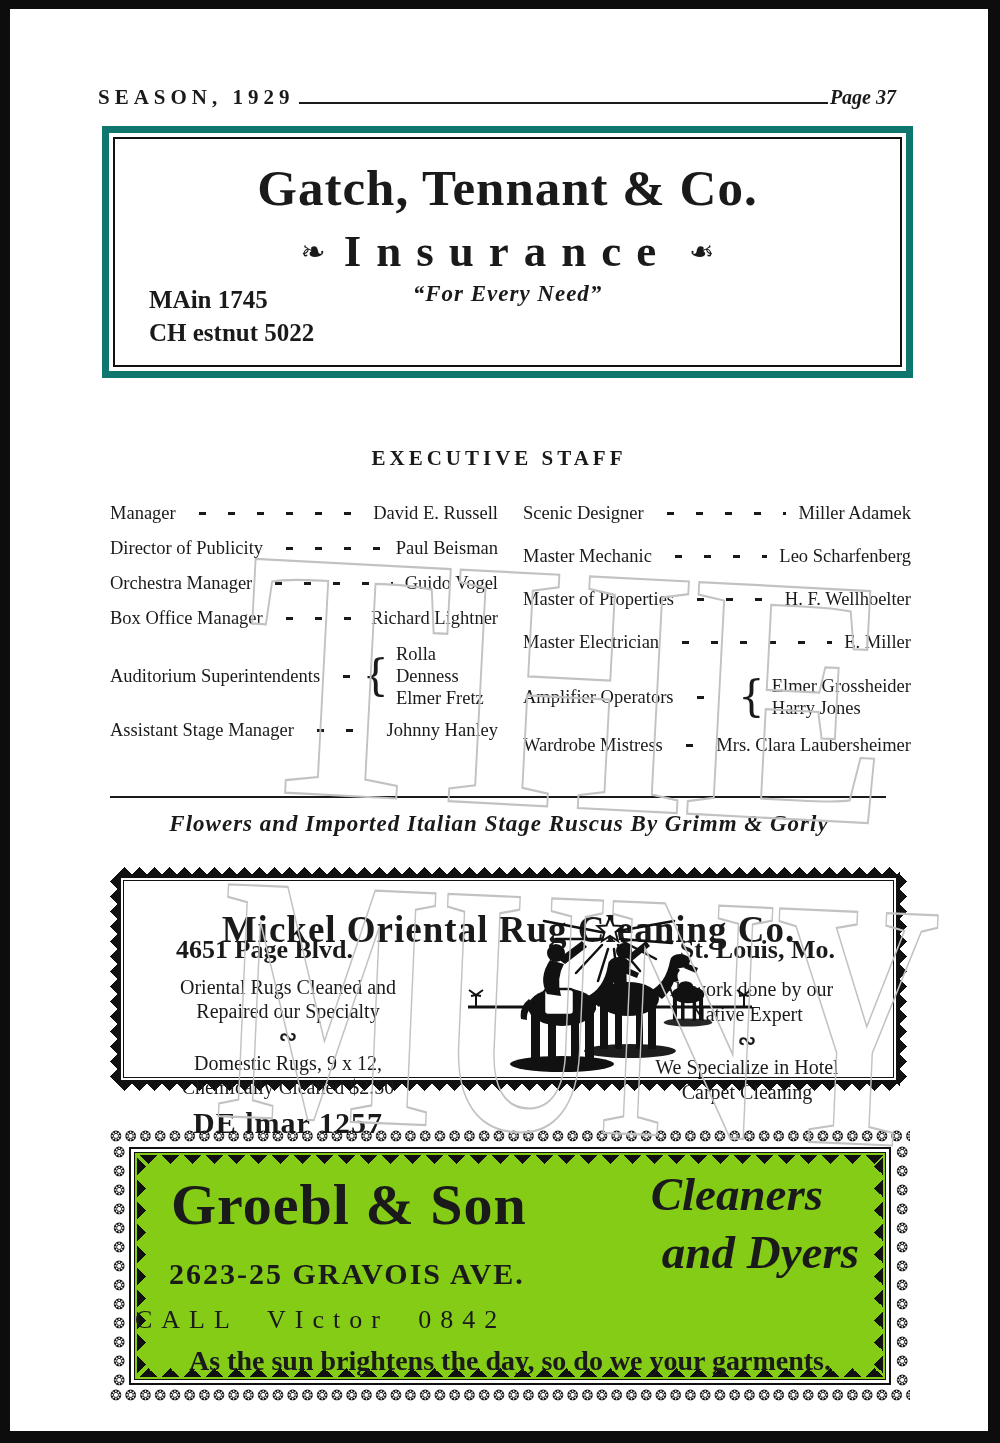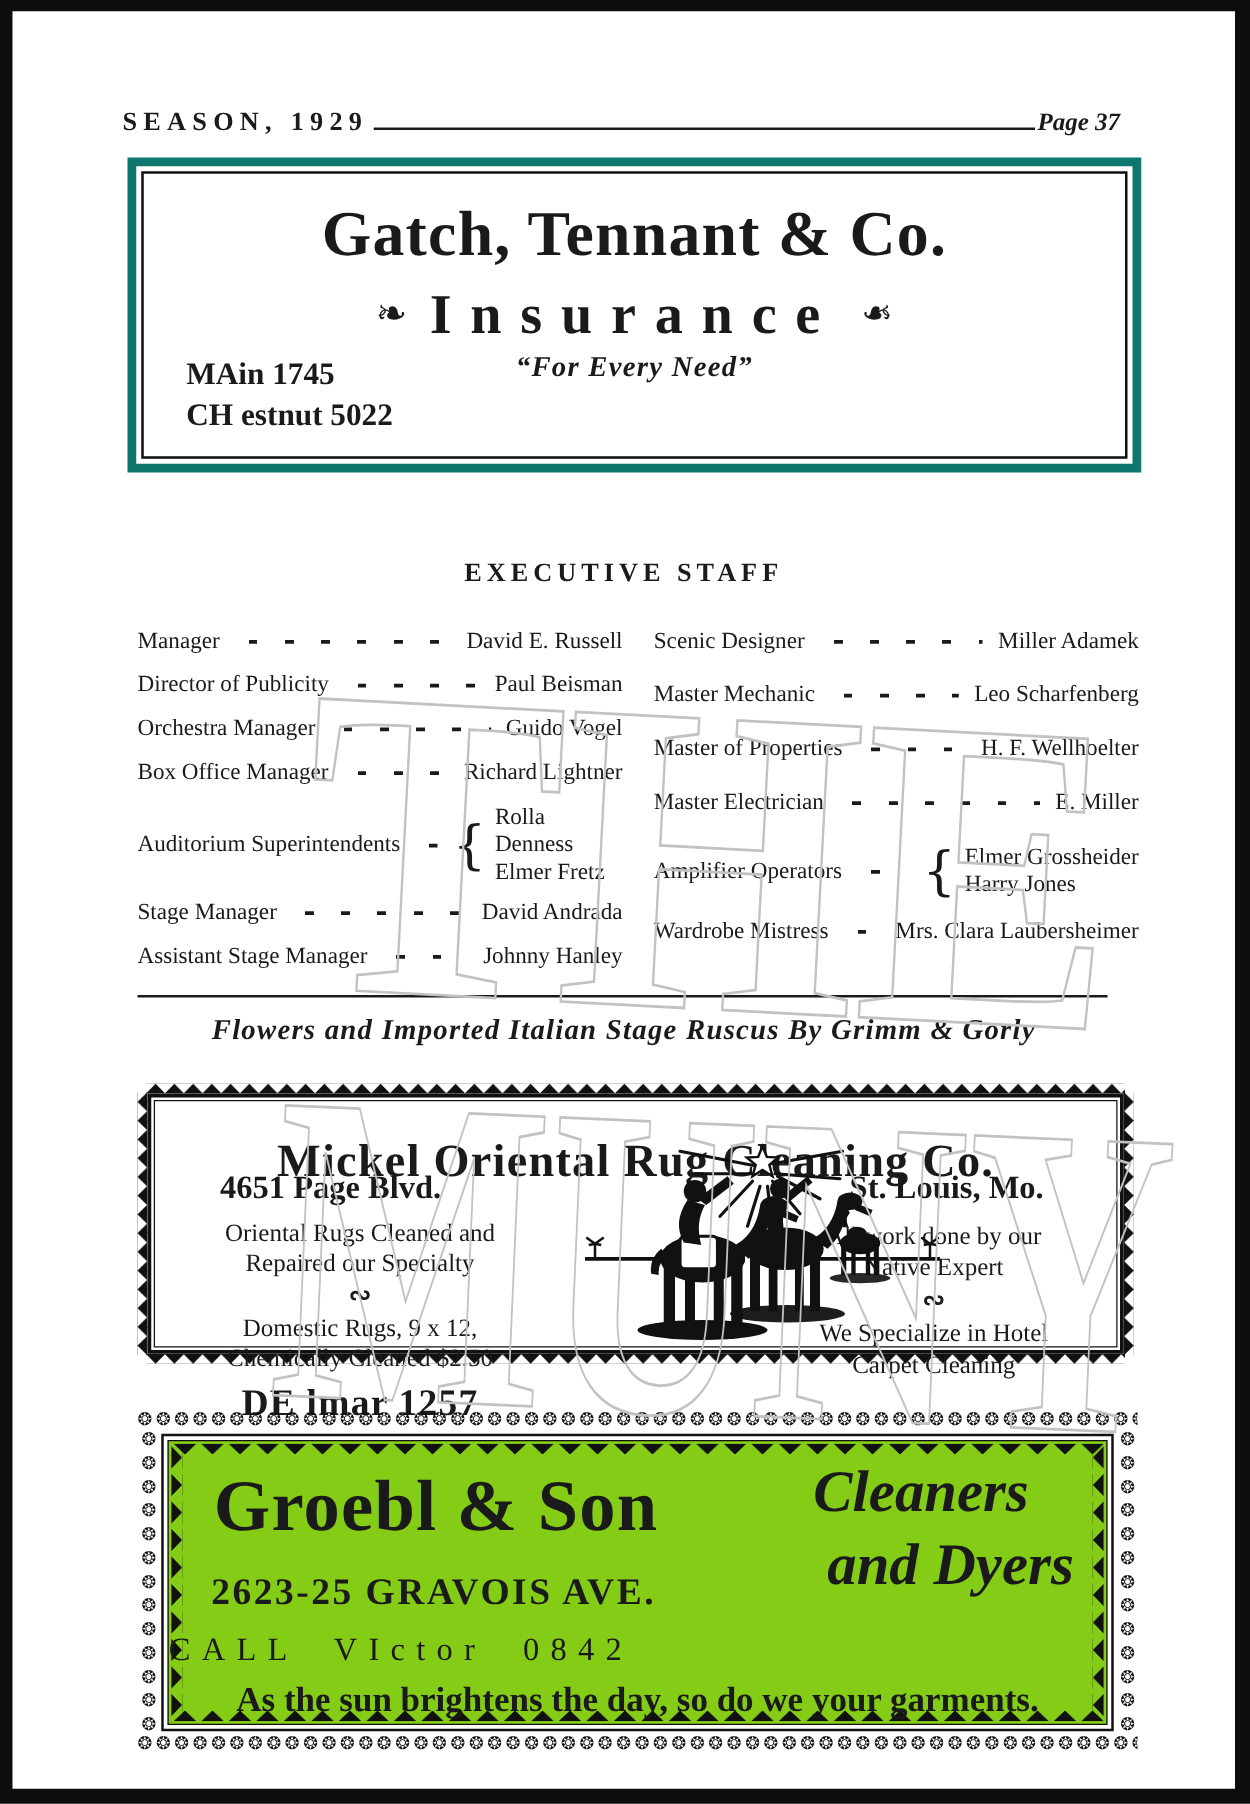--- a/index.html
+++ b/index.html
@@ -146,25 +146,20 @@
     <div class="staff-row braced">
       <span class="role">Auditorium Superintendents</span>
       <span class="leader"></span>
       <span class="brace">{</span>
       <span class="stack">
         <span>Rolla Denness</span>
         <span>Elmer Fretz</span>
       </span>
     </div>
     <div class="staff-row">
-      <span class="role">Stage Manager</span>
-      <span class="leader"></span>
-      <span class="name">David Andrada</span>
-    </div>
-    <div class="staff-row">
       <span class="role">Assistant Stage Manager</span>
       <span class="leader"></span>
       <span class="name">Johnny Hanley</span>
     </div>
   </div>
 
   <div class="staff-col right">
     <div class="staff-row">
       <span class="role">Scenic Designer</span>
       <span class="leader"></span>

